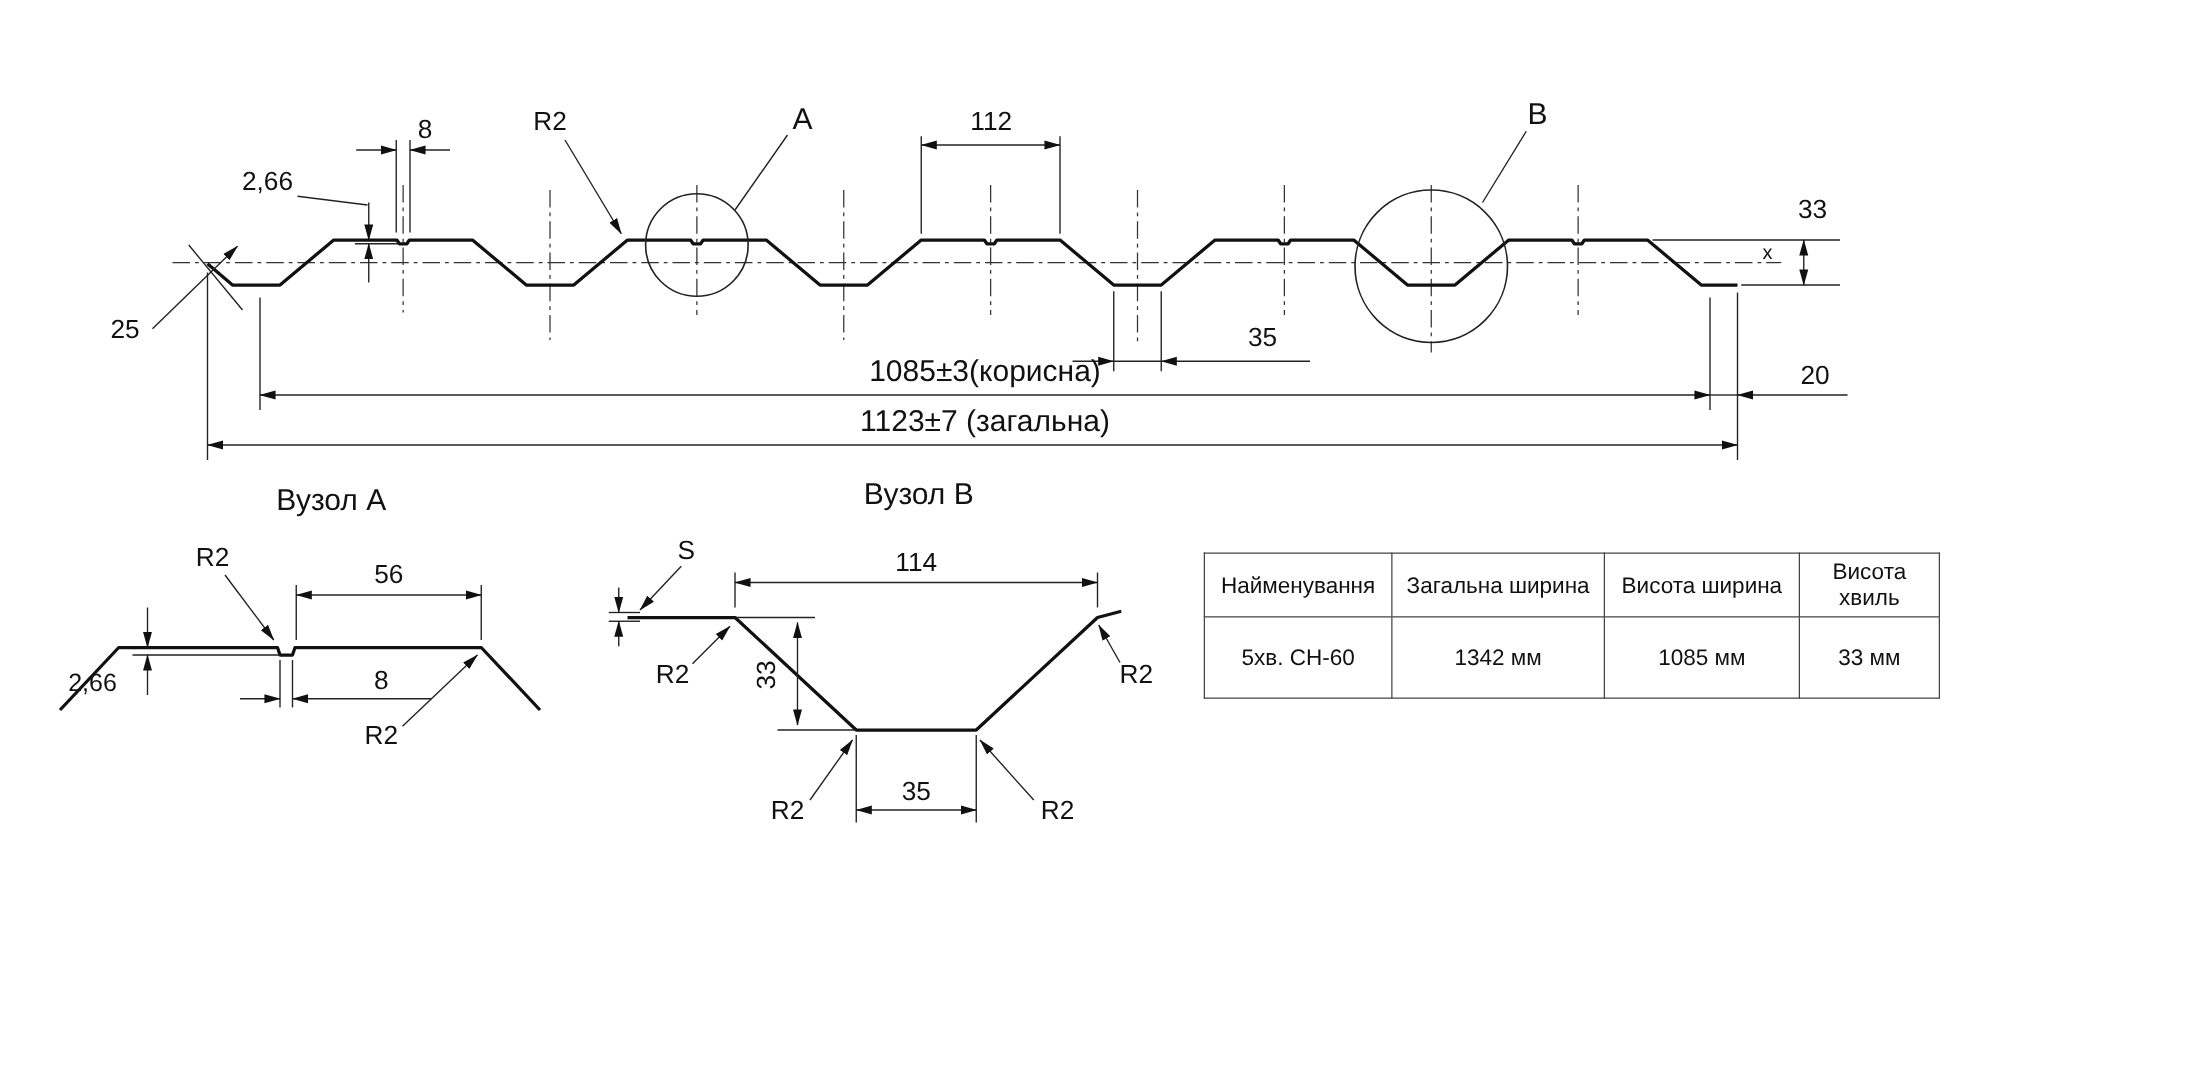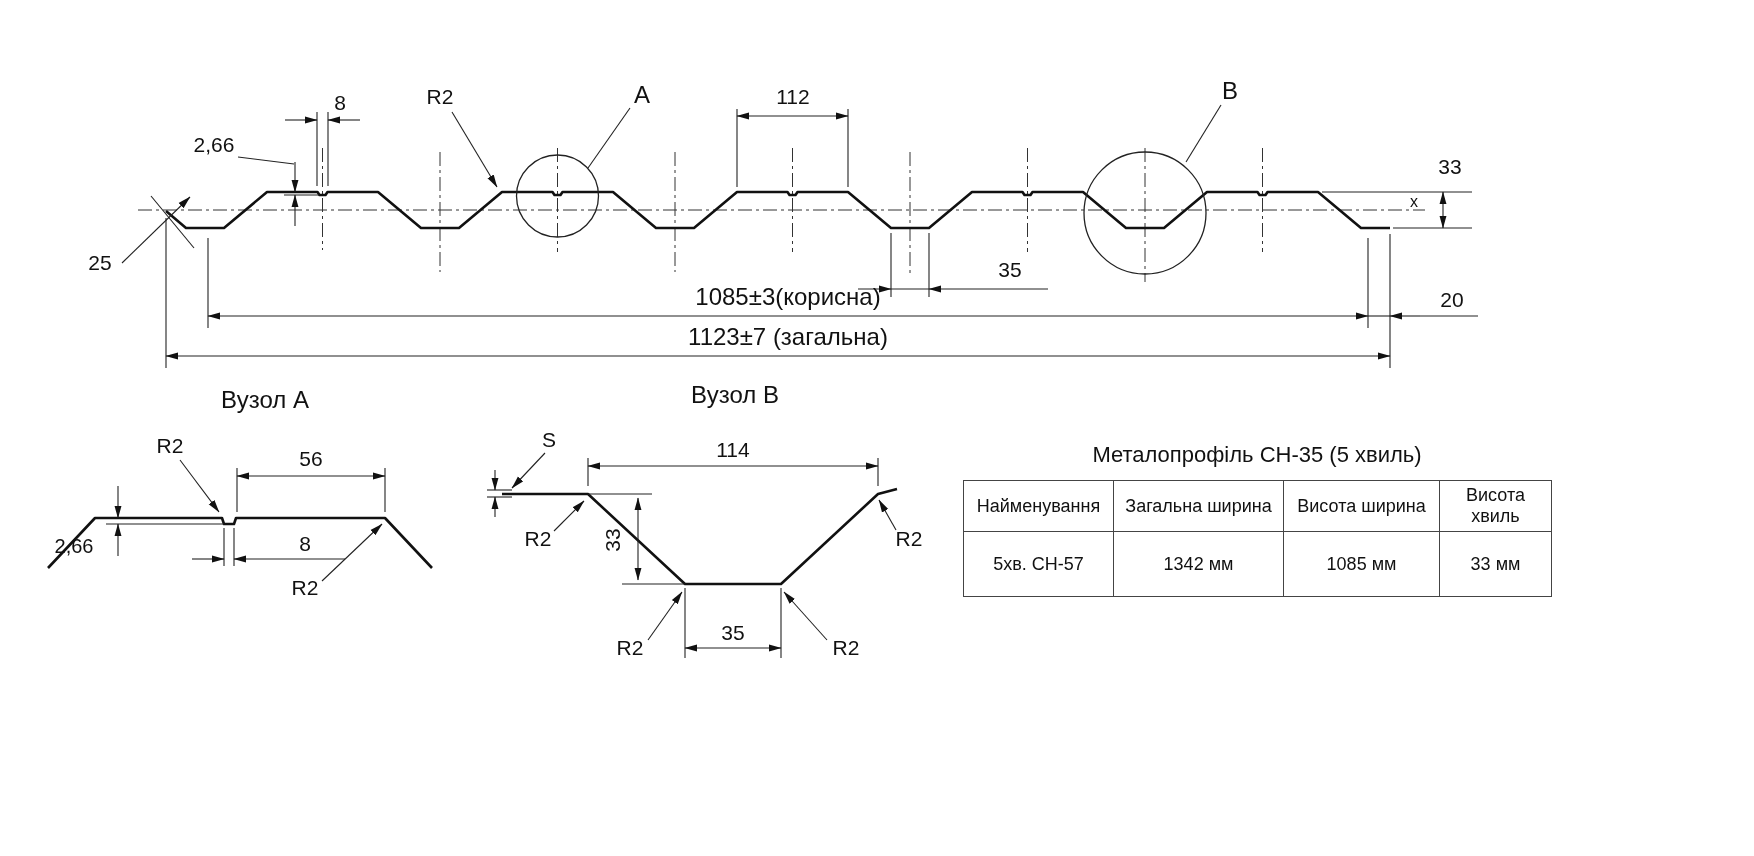--- a/index.html
+++ b/index.html
@@ -238,39 +238,38 @@
     </g>
 
     <g>
       <line class="thin" x1="896" y1="530" x2="879" y2="500" marker-end="url(#arr)"></line>
       <text class="dimtxt" x="909" y="546" text-anchor="middle">R2</text>
     </g>
   </g>
 </svg>
 
 <div class="spec-wrap">
-  <div class="spec-title">Металопрофіль СН-35 (5 хвиль)</div>
   <table class="spec">
     <colgroup>
           <col class="c1">
           <col class="c2">
           <col class="c3">
           <col class="c4">
         </colgroup>
     <thead>
       <tr>
         <th>Найменування</th>
         <th>Загальна ширина</th>
         <th>Висота ширина</th>
         <th>Висота хвиль</th>
       </tr>
     </thead>
     <tbody>
       <tr>
-        <td>5хв. СН-57</td>
+        <td>5хв. СН-60</td>
         <td>1342 мм</td>
         <td>1085 мм</td>
         <td>33 мм</td>
       </tr>
     </tbody>
   </table>
 </div>
 
 </div>
 

